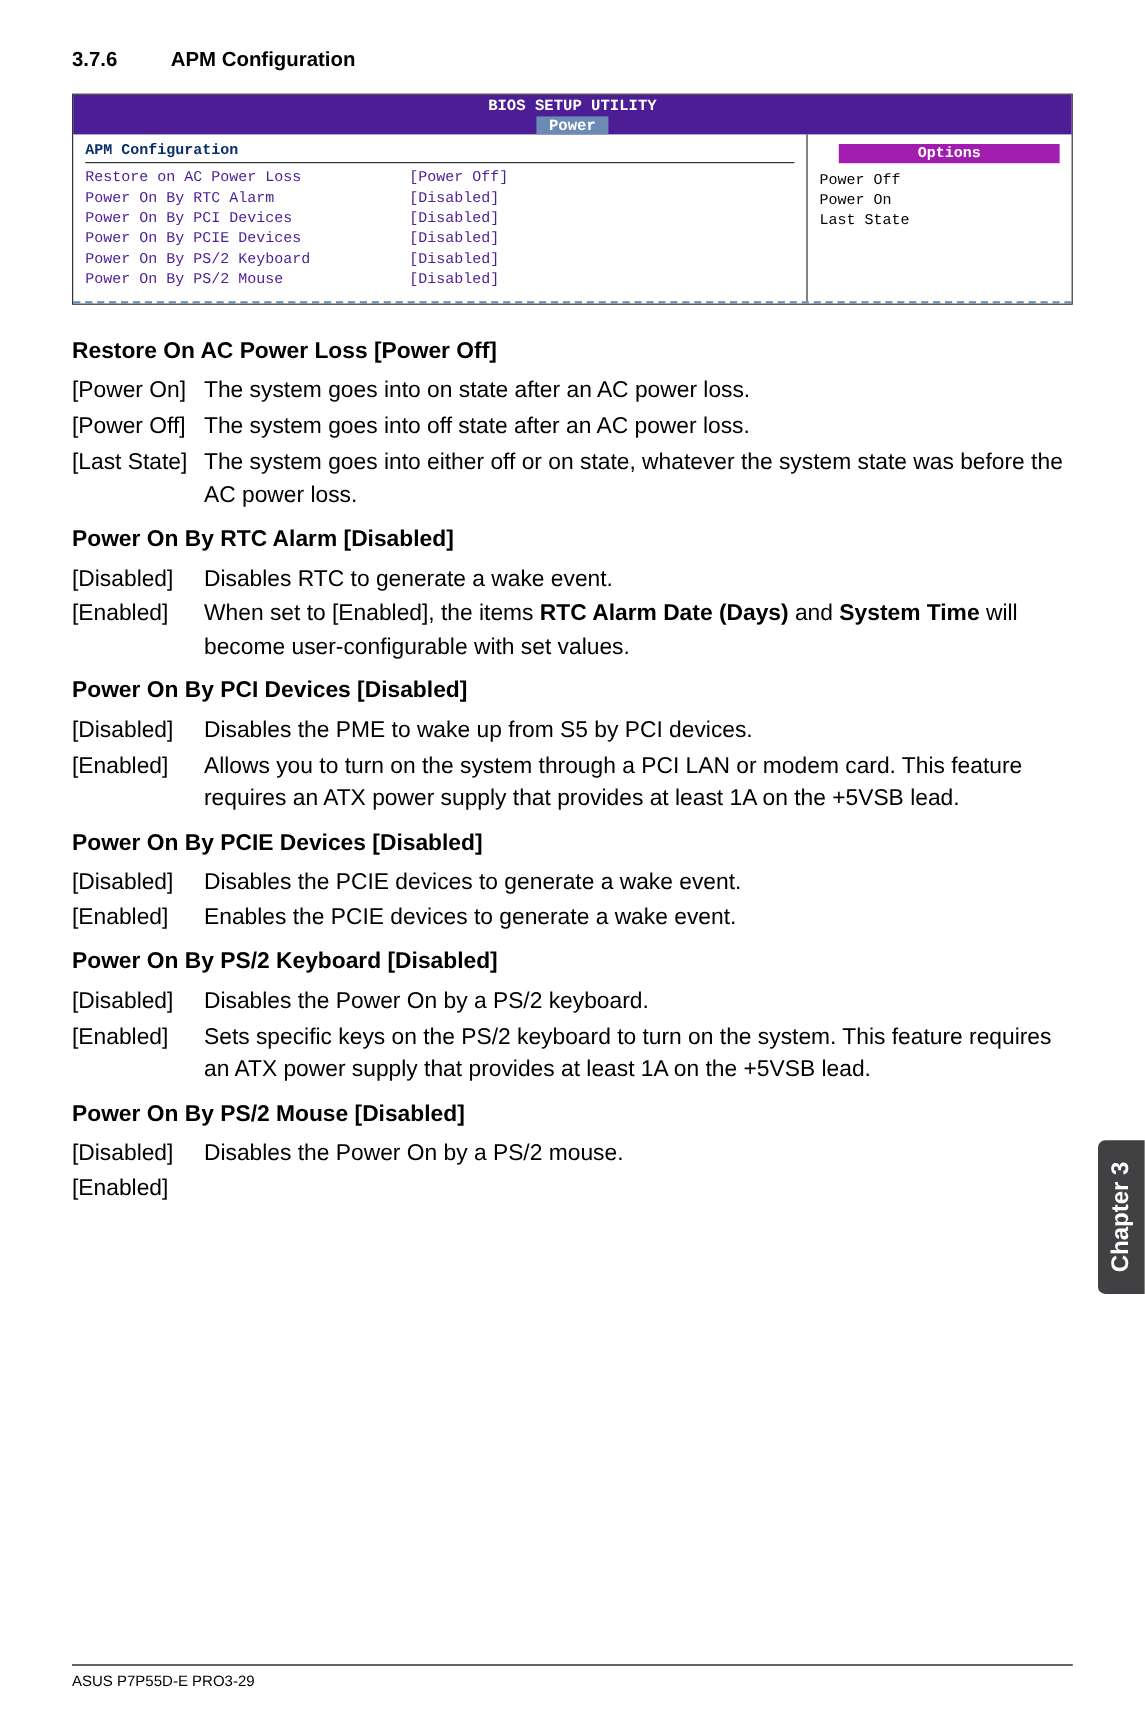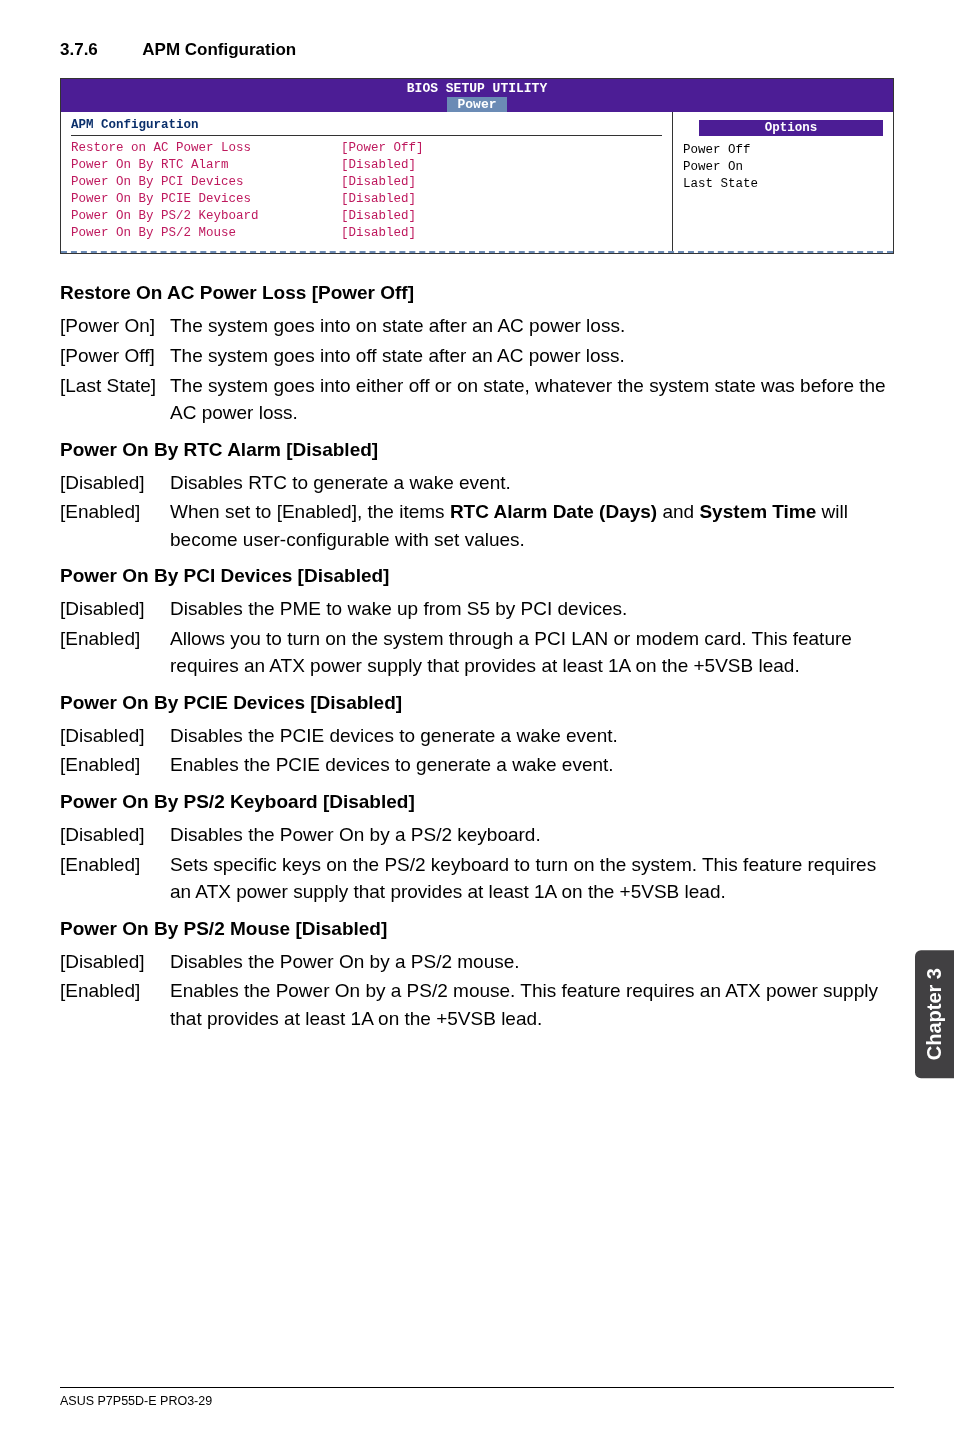--- a/index.html
+++ b/index.html
@@ -52,24 +52,24 @@
     width: 220px;
     padding: 6px 10px;
   }
   .apm-title {
     color: #0a2f6b;
     border-bottom: 1px solid #333;
     padding-bottom: 3px;
     margin-bottom: 4px;
     font-weight: bold;
   }
-  .bios-row { display: flex; color: #be185d; line-height: 1.35; }
+  .bios-row { display: flex; color: #4c1d95; line-height: 1.35; }
   .bios-label { flex: 0 0 270px; white-space: pre; }
   .options-box {
-    background: #4c1d95;
+    background: #a21caf;
     color: #fff;
     text-align: center;
     padding: 1px 0;
     margin: 2px 0 6px 16px;
     font-weight: bold;
   }
   .options-list { color: #000000; line-height: 1.35; }
   .dashed-line {
     border: none;
     border-top: 2px dashed #6b8bb5;
@@ -223,21 +223,20 @@
       </div>
     </div>
     <div class="blk">
       <h3 class="setting">Power On By PS/2 Mouse [Disabled]</h3>
       <div class="opt-row">
         <div class="opt-key">[Disabled]</div>
         <div class="opt-val">Disables the Power On by a PS/2 mouse.</div>
       </div>
       <div class="opt-row">
         <div class="opt-key">[Enabled]</div>
-        <div class="opt-val">Enables the Power On by a PS/2 mouse. This feature requires an ATX power supply that provides at least 1A on the +5VSB lead.</div>
       </div>
     </div>
   </div>
 
 <div class="side-tab">Chapter 3</div>
 
 <div class="footer">
   <span>ASUS P7P55D-E PRO</span>
   <span>3-29</span>
 </div>

